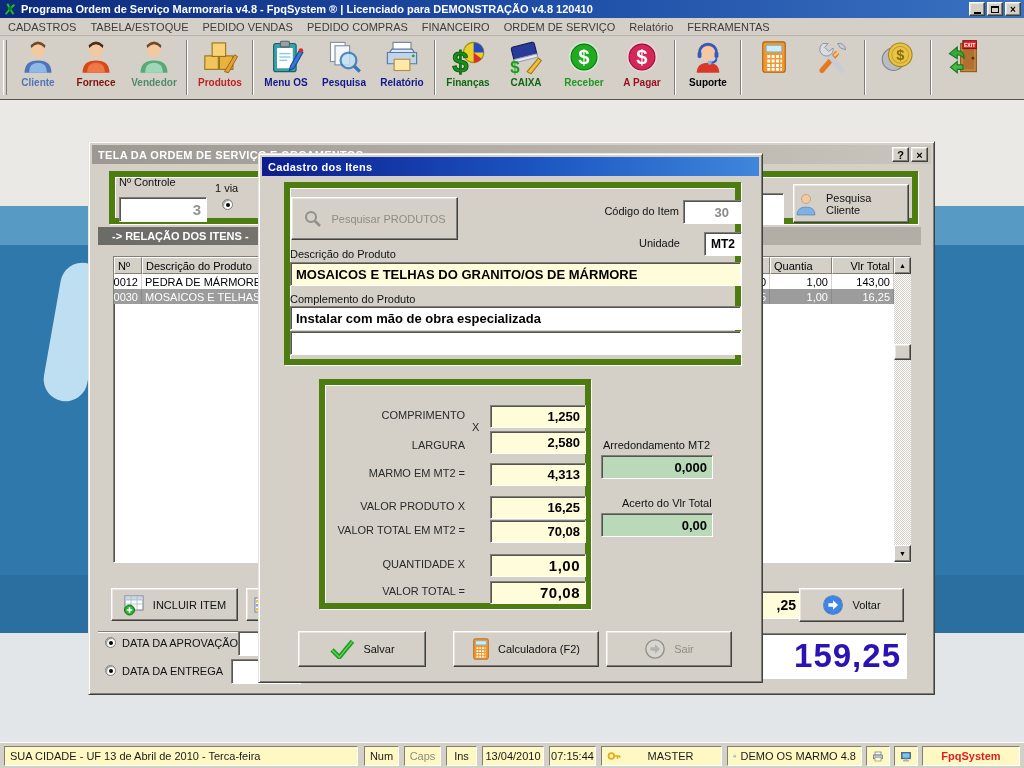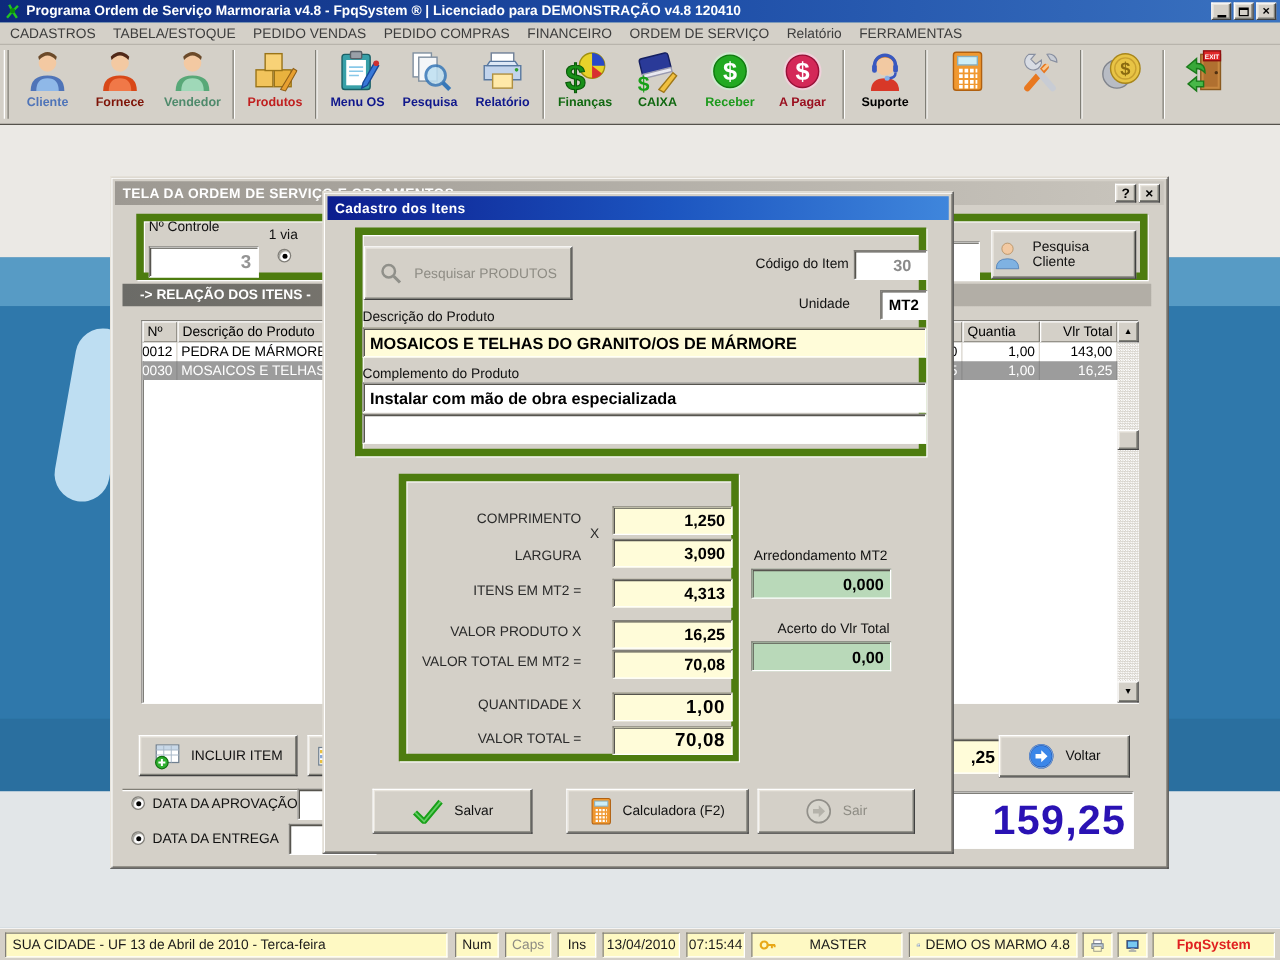--- a/index.html
+++ b/index.html
@@ -381,22 +381,22 @@
 
     <span class="abs lbl" style="left:31px;top:139px;">Complemento do Produto</span>
     <div class="abs sunken field" style="left:31px;top:152px;width:451px;height:24px;">Instalar com mão de obra especializada</div>
     <div class="abs sunken field" style="left:31px;top:177px;width:451px;height:24px;"></div>
 
     <div class="abs groupbox" style="left:60px;top:225px;width:272px;height:230px;">
       <span class="abs lbl" style="left:0;top:24px;width:140px;text-align:right;color:#2a2a2a;">COMPRIMENTO</span>
       <div class="abs sunken field right yellow" style="left:165px;top:20px;width:96px;height:23px;">1,250</div>
       <span class="abs lbl" style="left:147px;top:36px;color:#2a2a2a;">X</span>
       <span class="abs lbl" style="left:0;top:54px;width:140px;text-align:right;color:#2a2a2a;">LARGURA</span>
-      <div class="abs sunken field right yellow" style="left:165px;top:46px;width:96px;height:23px;">3,090</div>
-      <span class="abs lbl" style="left:0;top:82px;width:140px;text-align:right;color:#2a2a2a;">ITENS EM MT2 =</span>
+      <div class="abs sunken field right yellow" style="left:165px;top:46px;width:96px;height:23px;">2,580</div>
+      <span class="abs lbl" style="left:0;top:82px;width:140px;text-align:right;color:#2a2a2a;">MARMO EM MT2 =</span>
       <div class="abs sunken field right yellow" style="left:165px;top:78px;width:96px;height:23px;">4,313</div>
       <span class="abs lbl" style="left:0;top:115px;width:140px;text-align:right;color:#2a2a2a;">VALOR PRODUTO X</span>
       <div class="abs sunken field right yellow" style="left:165px;top:111px;width:96px;height:23px;">16,25</div>
       <span class="abs lbl" style="left:0;top:139px;width:140px;text-align:right;color:#2a2a2a;">VALOR TOTAL EM MT2 =</span>
       <div class="abs sunken field right yellow" style="left:165px;top:135px;width:96px;height:23px;">70,08</div>
       <span class="abs lbl" style="left:0;top:173px;width:140px;text-align:right;color:#2a2a2a;">QUANTIDADE X</span>
       <div class="abs sunken field right yellow" style="left:165px;top:169px;width:96px;height:23px;font-size:15px;letter-spacing:.5px;">1,00</div>
       <span class="abs lbl" style="left:0;top:200px;width:140px;text-align:right;color:#2a2a2a;">VALOR TOTAL =</span>
       <div class="abs sunken field right yellow" style="left:165px;top:196px;width:96px;height:23px;font-size:15px;letter-spacing:.5px;">70,08</div>
     </div>

